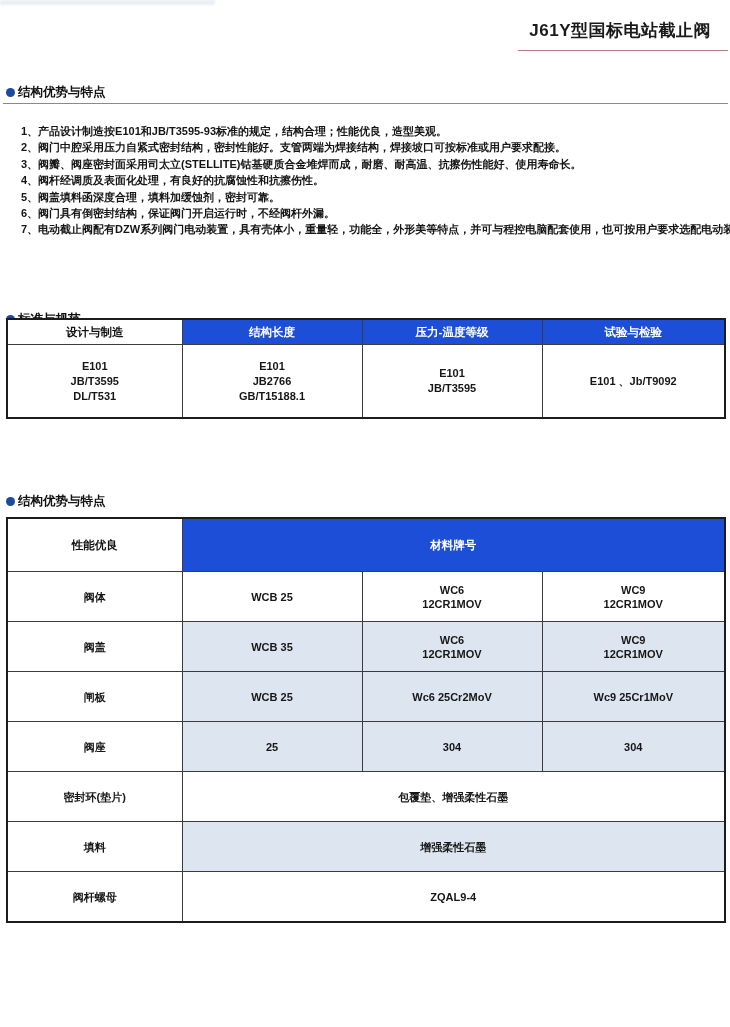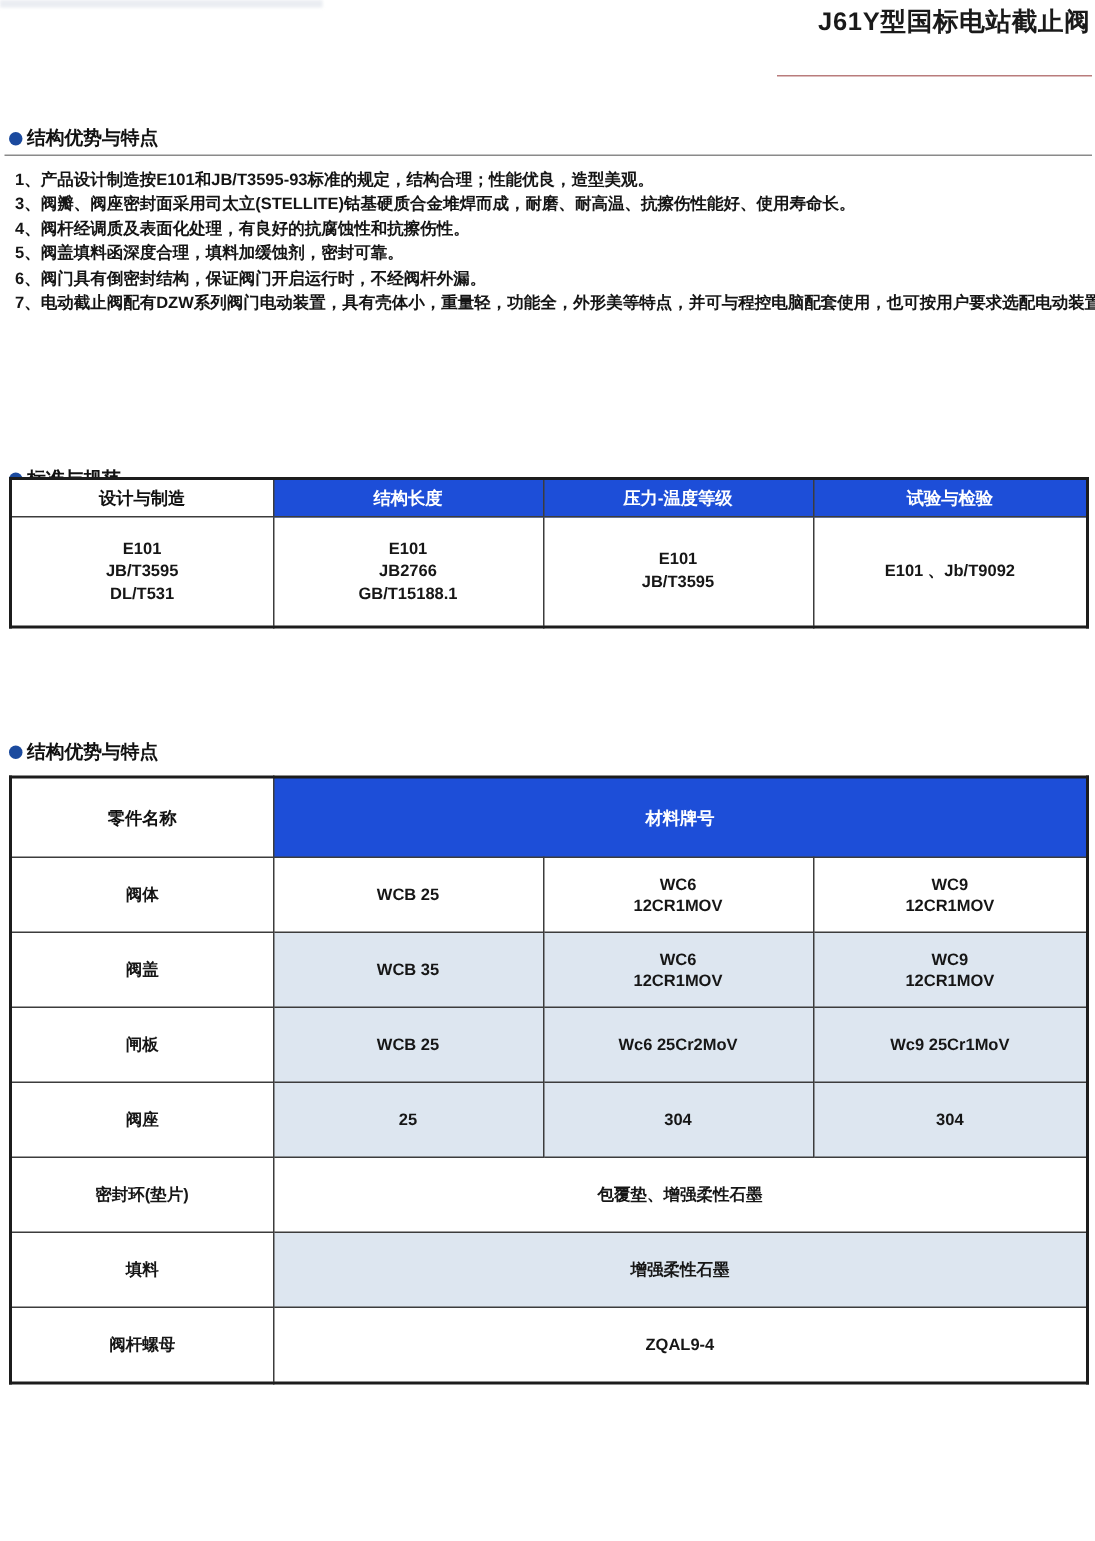--- a/index.html
+++ b/index.html
@@ -13,21 +13,21 @@
     overflow: hidden;
   }
   .artifact {
     position: absolute; top: 0; left: 0;
     width: 215px; height: 5px;
     background: rgba(160,175,195,0.22);
     filter: blur(1px);
   }
   .title {
     position: absolute; top: 3px; right: 3px;
-    margin: 0;
+    margin: 16px;
     font-size: 17px; font-weight: bold;
     letter-spacing: 0.5px;
     color: #1a1a1a;
   }
   .title-rule {
     position: absolute; top: 50px; left: 518px;
     width: 210px; height: 1px;
     background: #b97c7c;
   }
   .sec-head {
@@ -42,21 +42,21 @@
     background: #1b4a9e;
     margin-right: 3px;
   }
   .sec-head--1 { top: 84px; }
   .sec-rule {
     position: absolute; top: 103px; left: 3px; right: 2px;
     height: 1px; background: #8a8a8a;
   }
   .features {
     position: absolute; top: 110px; left: 8px; right: 2px;
-    margin: 2px; padding: 0;
+    margin: 13px; padding: 0;
     list-style: none;
     font-size: 11px; font-weight: bold;
     color: #151515;
   }
   .features li { line-height: 16.4px; white-space: nowrap; }
   .sec-head--2 { top: 291px; margin-top: 20px; }
   .sec-head--3 { top: 493px; }
 
   table {
     position: absolute; left: 6px;
@@ -98,20 +98,21 @@
   <div class="title-rule"></div>
 
   <div class="sec-head sec-head--1">
     <span class="bullet"></span>
     <span>结构优势与特点</span>
   </div>
   <div class="sec-rule"></div>
 
   <ol class="features">
     <li>1、产品设计制造按E101和JB/T3595-93标准的规定，结构合理；性能优良，造型美观。</li>
+    <li>2、阀门中腔采用压力自紧式密封结构，密封性能好。支管两端为焊接结构，焊接坡口可按标准或用户要求配接。</li>
     <li>3、阀瓣、阀座密封面采用司太立(STELLITE)钴基硬质合金堆焊而成，耐磨、耐高温、抗擦伤性能好、使用寿命长。</li>
     <li>4、阀杆经调质及表面化处理，有良好的抗腐蚀性和抗擦伤性。</li>
     <li>5、阀盖填料函深度合理，填料加缓蚀剂，密封可靠。</li>
     <li>6、阀门具有倒密封结构，保证阀门开启运行时，不经阀杆外漏。</li>
     <li>7、电动截止阀配有DZW系列阀门电动装置，具有壳体小，重量轻，功能全，外形美等特点，并可与程控电脑配套使用，也可按用户要求选配电动装置。</li>
   </ol>
 
   <div class="sec-head sec-head--2">
     <span class="bullet"></span>
     <span>标准与规范</span>
@@ -152,21 +153,21 @@
 
   <table class="t2">
     <colgroup>
       <col class="col-a">
         <col class="col-b">
         <col class="col-c">
         <col class="col-d">
     </colgroup>
     <tbody>
       <tr class="head">
-        <th class="plain">零件名称</th>
+        <th class="plain">性能优良</th>
         <th class="blue" colspan="3">材料牌号</th>
       </tr>
       <tr>
         <td class="part">阀体</td>
         <td>WCB 25</td>
         <td>WC6
 12CR1MOV</td>
         <td>WC9
 12CR1MOV</td>
       </tr>

